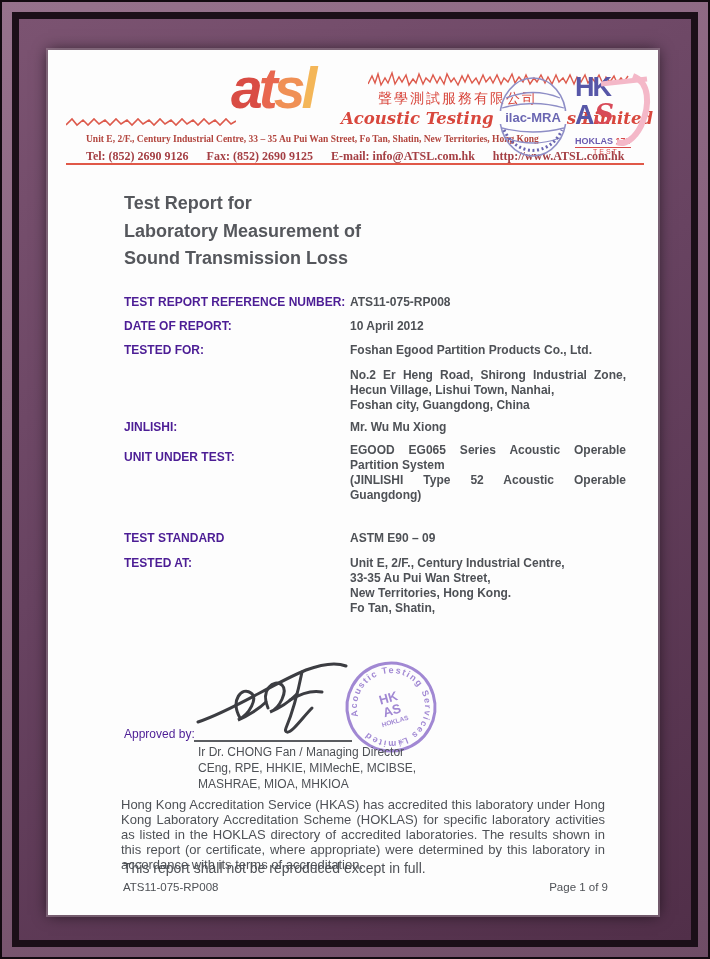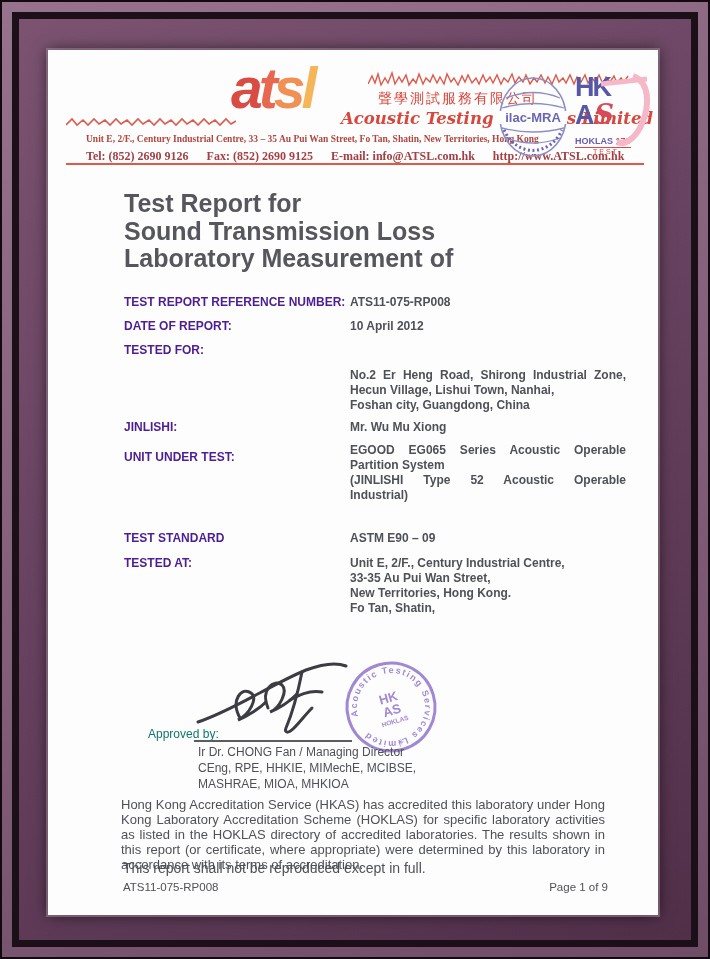--- a/index.html
+++ b/index.html
@@ -32,27 +32,27 @@
   .ilac-badge{left:450px;top:26px;}
   .hkas-badge{left:527px;top:26px;width:82px;height:86px;}
   .hkas-hk,.hkas-a{color:#5757a8;font-weight:800;font-size:27px;line-height:.85;letter-spacing:-2px;}
   .hkas-as{position:relative;z-index:2;}
   .hkas-s{color:#d84a58;font-family:"DejaVu Serif",serif;font-style:italic;font-weight:bold;font-size:27px;margin-left:2px;}
   .hkas-swoosh{position:absolute;left:14px;top:-4px;z-index:1;}
   .hkas-hoklas{margin-top:6px;font-size:9px;font-weight:bold;color:#6a5ab0;border-bottom:1.5px solid #d84a4a;display:inline-block;padding-bottom:1px;}
   .hkas-hoklas .num{color:#d84a4a;}
   .hkas-test{font-size:7px;color:#d84a4a;letter-spacing:2px;margin-left:18px;}
   
-  .doc-title{left:76px;top:140px;font-size:25px;font-weight:bold;color:#55575c;line-height:27.5px;}
+  .doc-title{left:76px;top:140px;font-size:18px;font-weight:bold;color:#55575c;line-height:27.5px;}
   
   .flabel{left:76px;font-size:12px;font-weight:bold;color:#4c1d95;}
   .fvalue{left:302px;width:276px;font-size:12px;font-weight:bold;color:#4e5156;line-height:15px;}
   .just{text-align:justify;text-align-last:justify;}
   
-  .approved-by{left:76px;top:677px;font-size:12px;color:#0f766e;margin-left:24px;}
+  .approved-by{left:76px;top:677px;font-size:12px;color:#4c1d95;}
   .sig-svg{left:146px;top:606px;}
   .sig-line{left:146px;top:690px;width:158px;height:1.5px;background:#5a5c60;}
   .sig-names{left:150px;top:694px;font-size:12px;color:#4e5156;line-height:16px;}
   .stamp{left:296px;top:610px;transform:rotate(-16deg);opacity:.92;}
   
   .foot-para{left:73px;top:747px;width:484px;font-size:13px;color:#4e5156;line-height:15px;text-align:justify;}
   .foot-note{left:75px;top:810px;font-size:14px;color:#4e5156;}
   .page-row{left:75px;top:831px;width:485px;display:flex;justify-content:space-between;font-size:11.5px;color:#4e5156;}
 </style>
 </head>
@@ -106,46 +106,47 @@
     <div class="hkas-hk">HK</div>
     <div class="hkas-as"><span class="hkas-a">A</span><span class="hkas-s">S</span></div>
     <div class="hkas-hoklas"><span>HOKLAS</span> <span class="num">173</span></div>
     <div class="hkas-test">TEST</div>
   </div>
 
   <div class="abs red-rule"></div>
 
   <div class="abs doc-title">
     <div>Test Report for</div>
+    <div>Laboratory Measurement of</div>
     <div>Sound Transmission Loss</div>
-    <div>Laboratory Measurement of</div>
   </div>
 
   <div class="abs flabel" style="top:245px">TEST REPORT REFERENCE NUMBER:</div>
   <div class="abs fvalue" style="top:245px">ATS11-075-RP008</div>
 
   <div class="abs flabel" style="top:269px">DATE OF REPORT:</div>
   <div class="abs fvalue" style="top:269px">10 April 2012</div>
 
   <div class="abs flabel" style="top:293px">TESTED FOR:</div>
+  <div class="abs fvalue" style="top:293px">Foshan Egood Partition Products Co., Ltd.</div>
   <div class="abs fvalue" style="top:318px">
     <div class="just">No.2 Er Heng Road, Shirong Industrial Zone,</div>
     <div>Hecun Village, Lishui Town, Nanhai,</div>
     <div>Foshan city, Guangdong, China</div>
   </div>
 
   <div class="abs flabel" style="top:370px">JINLISHI:</div>
   <div class="abs fvalue" style="top:370px">Mr. Wu Mu Xiong</div>
 
   <div class="abs flabel" style="top:400px">UNIT UNDER TEST:</div>
   <div class="abs fvalue" style="top:393px">
     <div class="just">EGOOD EG065 Series Acoustic Operable</div>
     <div>Partition System</div>
     <div class="just">(JINLISHI Type 52 Acoustic Operable</div>
-    <div>Industrial)</div>
+    <div>Guangdong)</div>
   </div>
 
   <div class="abs flabel" style="top:481px">TEST STANDARD</div>
   <div class="abs fvalue" style="top:481px">ASTM E90 – 09</div>
 
   <div class="abs flabel" style="top:506px">TESTED AT:</div>
   <div class="abs fvalue" style="top:506px">
     <div>Unit E, 2/F., Century Industrial Centre,</div>
     <div>33-35 Au Pui Wan Street,</div>
     <div>New Territories, Hong Kong.</div>

